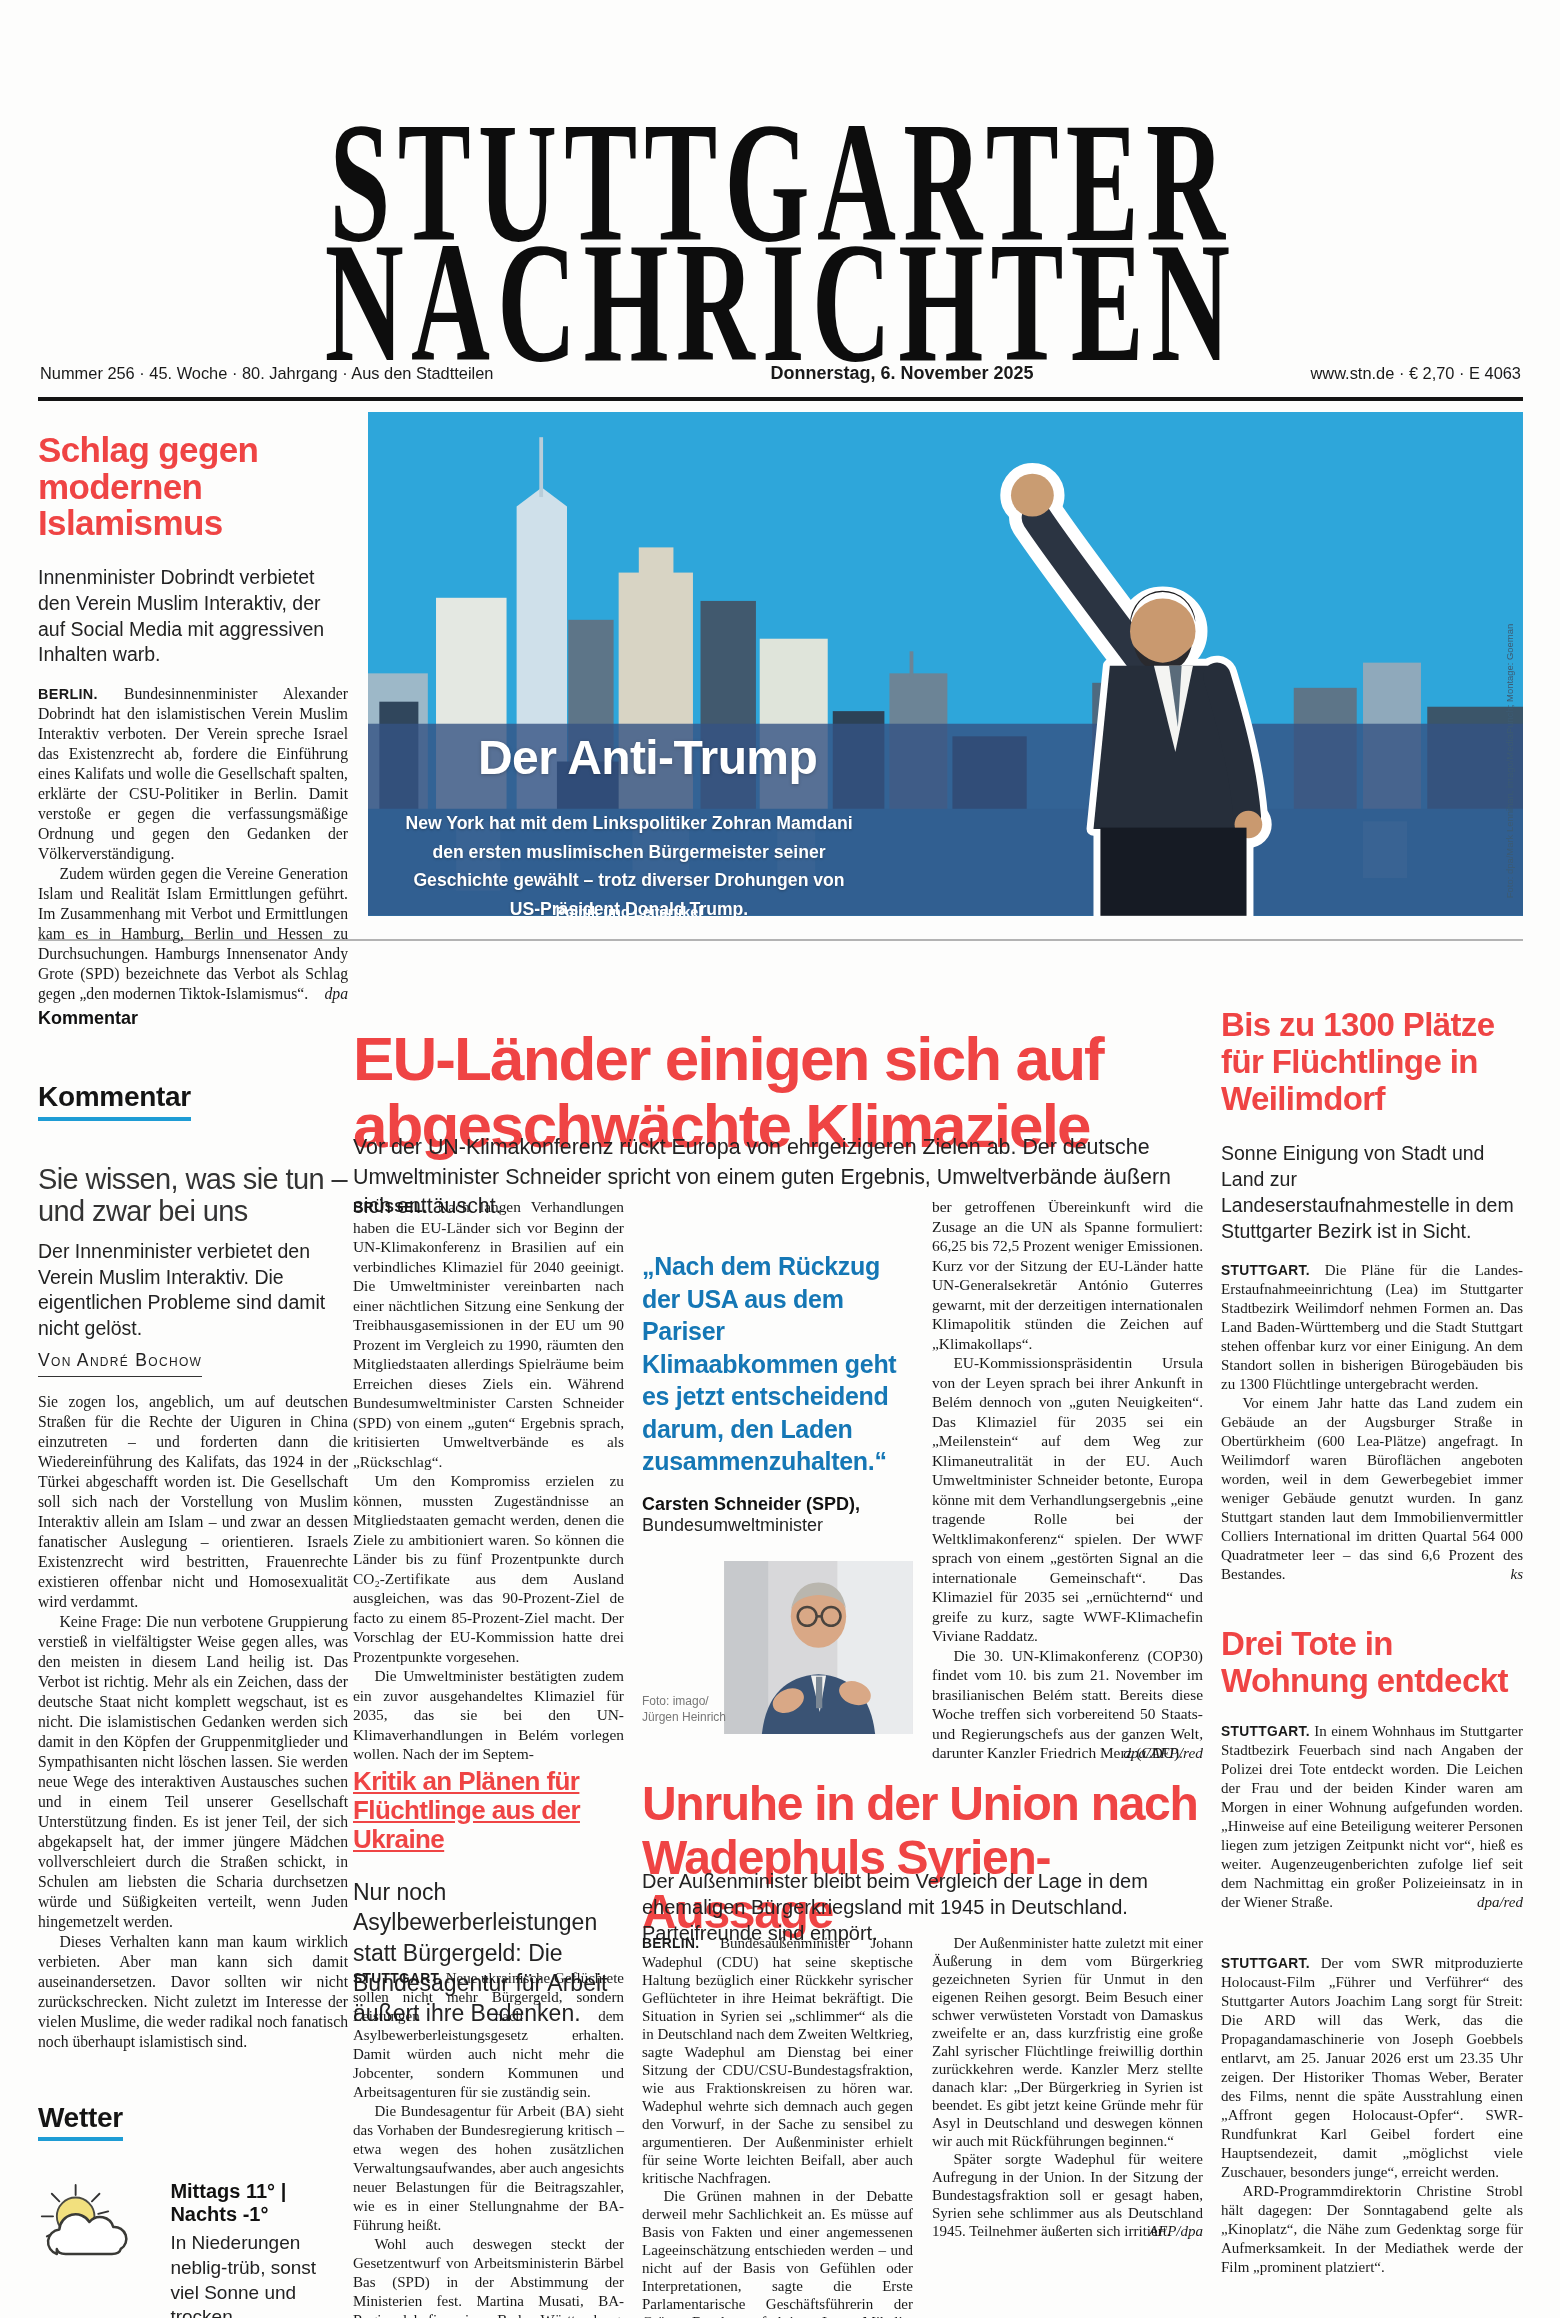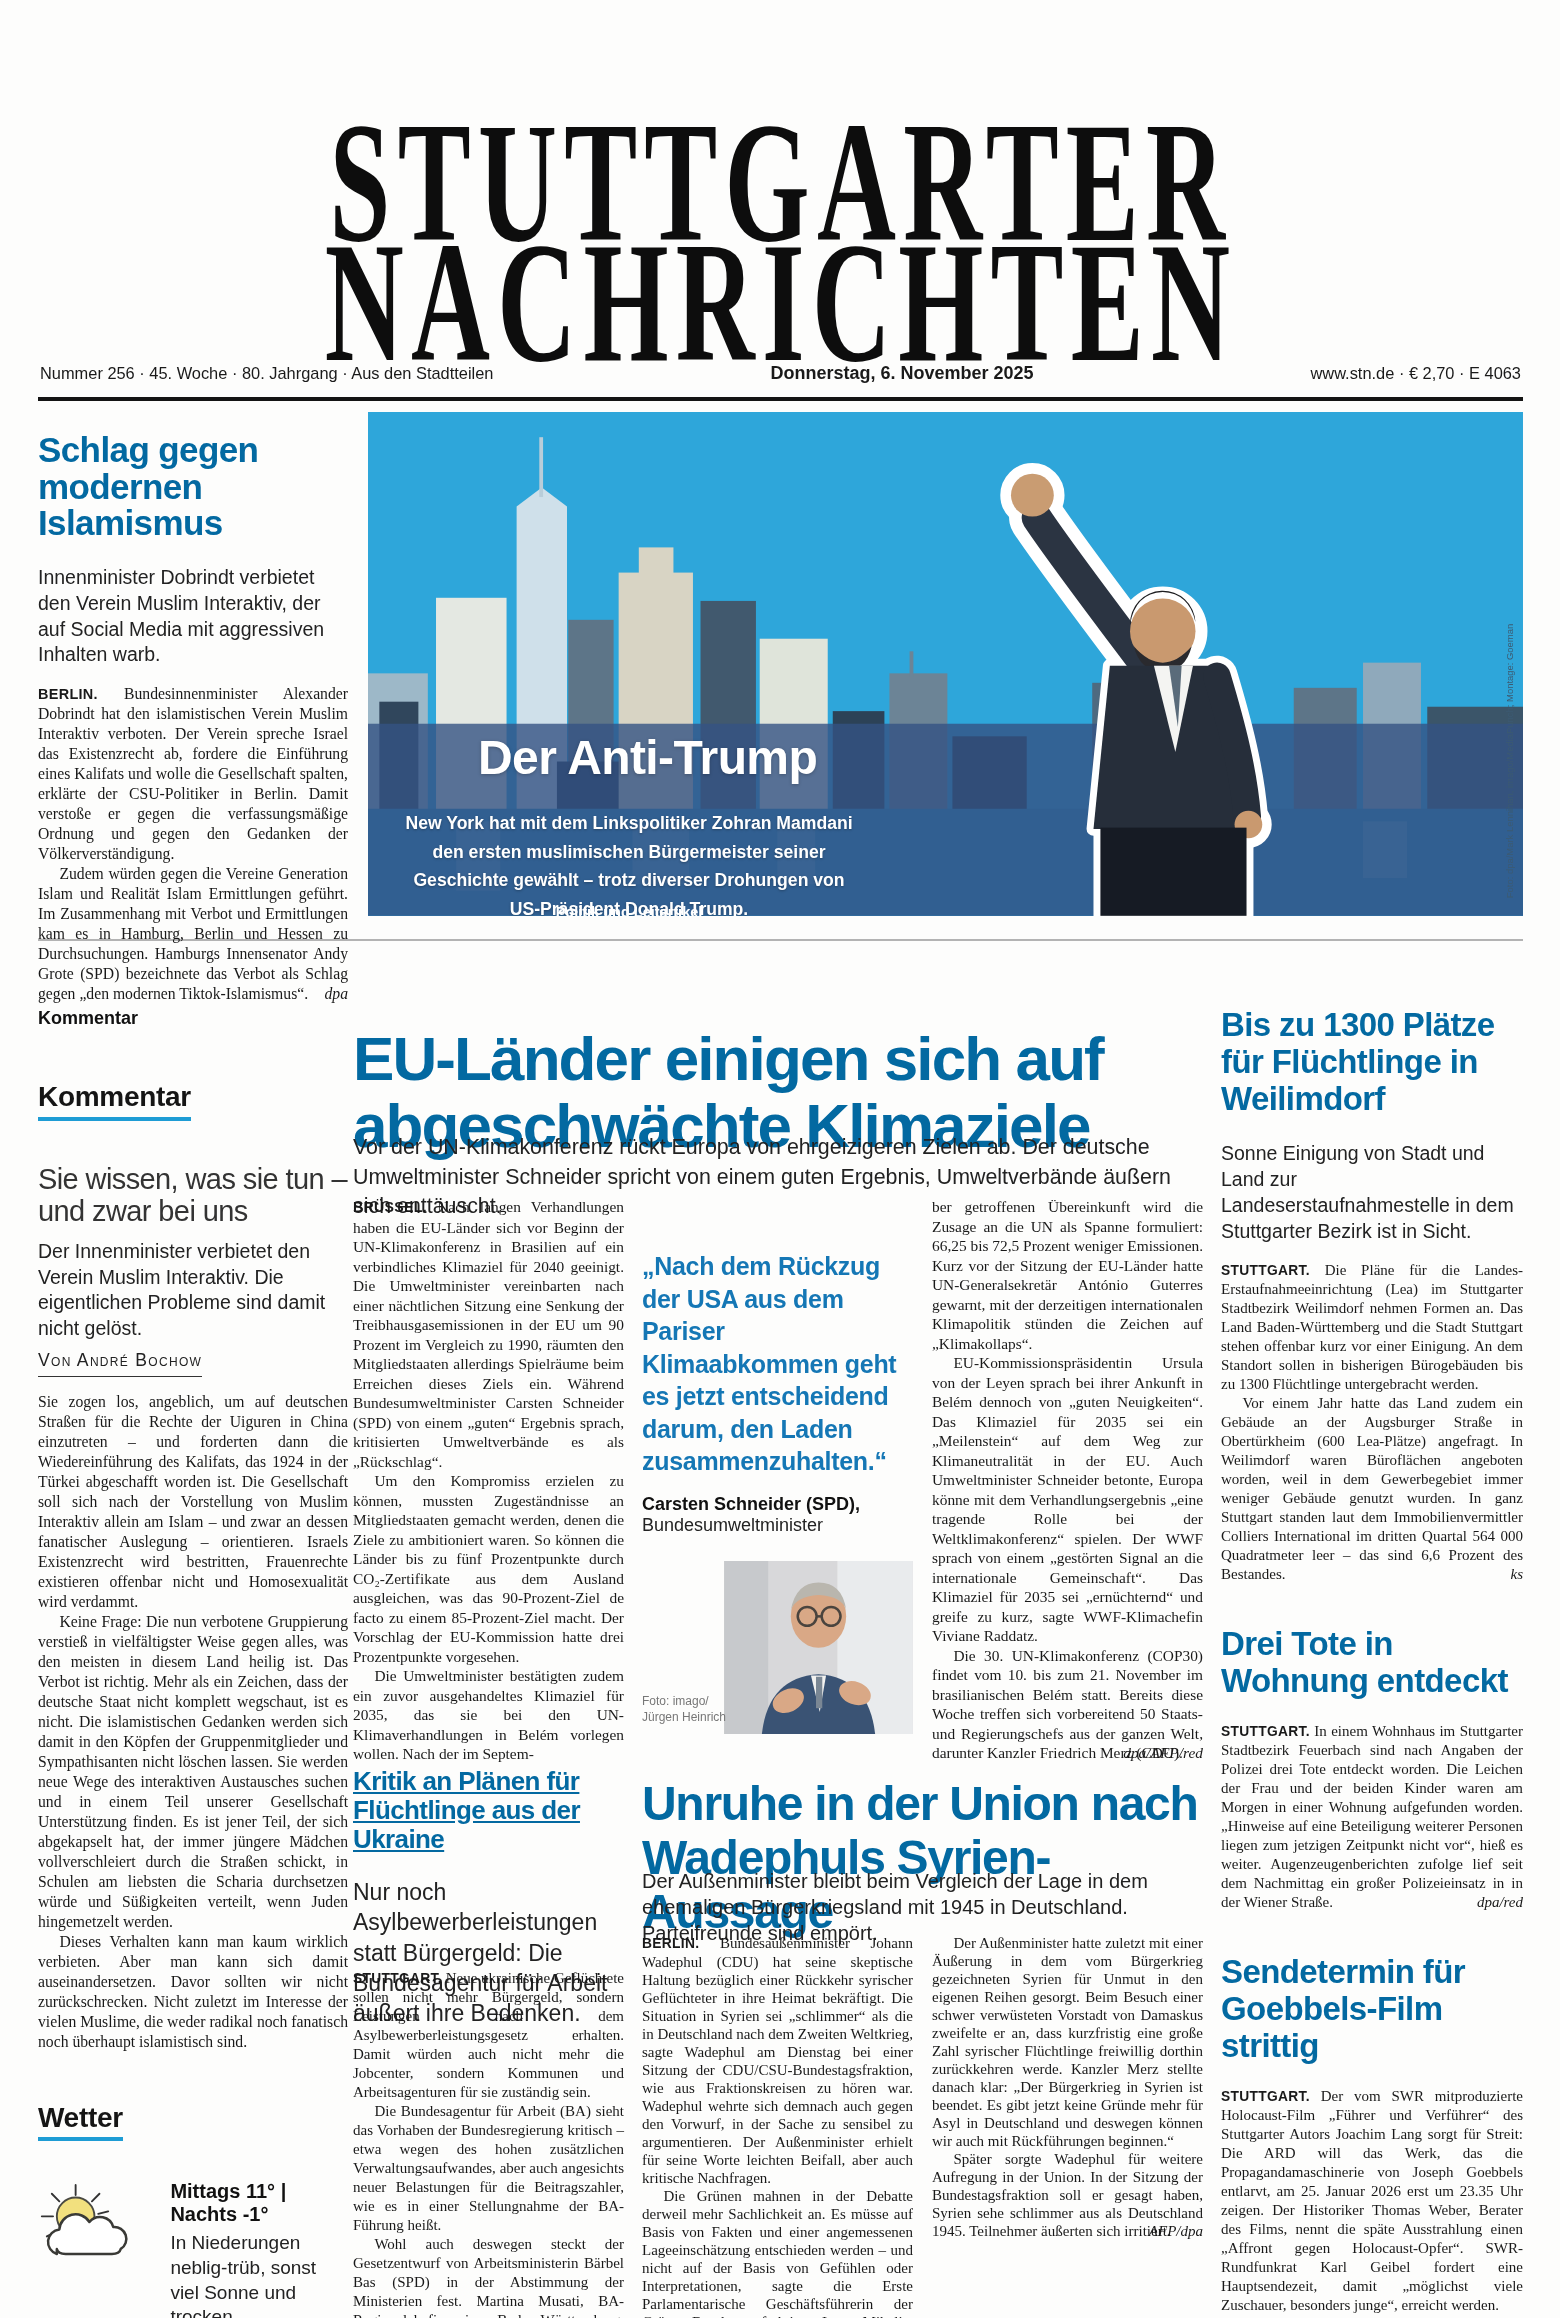--- a/index.html
+++ b/index.html
@@ -10,21 +10,21 @@
   .mast-inner{display:inline-block;transform:scaleX(.64);transform-origin:center top;
       font-family:"Liberation Serif","DejaVu Serif",serif;font-weight:bold;color:#0d0d0d;
       font-size:171px;line-height:.70;letter-spacing:11.3px;white-space:nowrap;}
   .dateline{position:absolute;top:363px;left:40px;right:40px;display:flex;
       justify-content:space-between;align-items:baseline;font-size:16.4px;color:#1a1a1a;}
   .dateline .mid{font-weight:bold;font-size:18px;}
   .top-rule{position:absolute;top:397px;left:38px;width:1485px;height:3.8px;background:#141414;}
   .gray-rule{position:absolute;top:939px;left:38px;width:1485px;height:1.9px;background:#b3b3b3;}
 
   
-  .hl{font-weight:800;color:#0369a1;letter-spacing:-0.6px;}
+  .hl{font-weight:800;color:#ef4444;letter-spacing:-0.6px;}
   .deck{color:#222;font-weight:400;}
   .serif{font-family:"Liberation Serif","DejaVu Serif",serif;text-align:justify;
          hyphens:auto;-webkit-hyphens:auto;color:#191919;}
   .dl{font-family:"Liberation Sans",sans-serif;font-weight:bold;font-size:.92em;letter-spacing:0.3px;}
   .ind{text-indent:21.4px;}
   p{margin:0;}
   .credit-row{text-align:right;font-style:italic;font-family:"Liberation Serif",serif;}
   .sec-h{font-size:28px;font-weight:800;color:#151515;display:inline-block;
          border-bottom:4.4px solid #1e9cd4;padding-bottom:3.1px;letter-spacing:-0.3px;}
 
@@ -316,21 +316,20 @@
       <h1 class="hl r-hl">Drei Tote in Wohnung entdeckt</h1>
       <div class="serif r-body">
         <p><span class="dl">STUTTGART.</span>
            <span>In einem Wohnhaus im Stuttgarter Stadtbezirk Feuerbach sind nach Angaben der Polizei drei Tote entdeckt worden. Die Leichen der Frau und der beiden Kinder waren am Morgen in einer Wohnung aufgefunden worden. „Hinweise auf eine Beteiligung weiterer Personen liegen zum jetzigen Zeitpunkt nicht vor“, hieß es weiter. Augenzeugenberichten zufolge lief seit dem Nachmittag ein großer Polizeieinsatz in in der Wiener Straße.</span></p>
         <div class="credit-row" style="margin-top:-19px;">
           <span>dpa/red</span></div>
       </div>
     </article>
 
     <article class="mt-article">
-      <h1 class="hl r-hl">Sendetermin für Goebbels-Film strittig</h1>
       <div class="serif r-body">
         <p><span class="dl">STUTTGART.</span>
            <span>Der vom SWR mitproduzierte Holocaust-Film „Führer und Verführer“ des Stuttgarter Autors Joachim Lang sorgt für Streit: Die ARD will das Werk, das die Propagandamaschinerie von Joseph Goebbels entlarvt, am 25. Januar 2026 erst um 23.35 Uhr zeigen. Der Historiker Thomas Weber, Berater des Films, nennt die späte Ausstrahlung einen „Affront gegen Holocaust-Opfer“. SWR-Rundfunkrat Karl Geibel fordert eine Hauptsendezeit, damit „möglichst viele Zuschauer, besonders junge“, erreicht werden.</span></p>
         <p class="ind">ARD-Programmdirektorin Christine Strobl hält dagegen: Der Sonntagabend gelte als „Kinoplatz“, die Nähe zum Gedenktag sorge für Aufmerksamkeit. In der Mediathek werde der Film „prominent platziert“.</p>
 
       </div>
     </article>
   </aside>
 
 </div>

